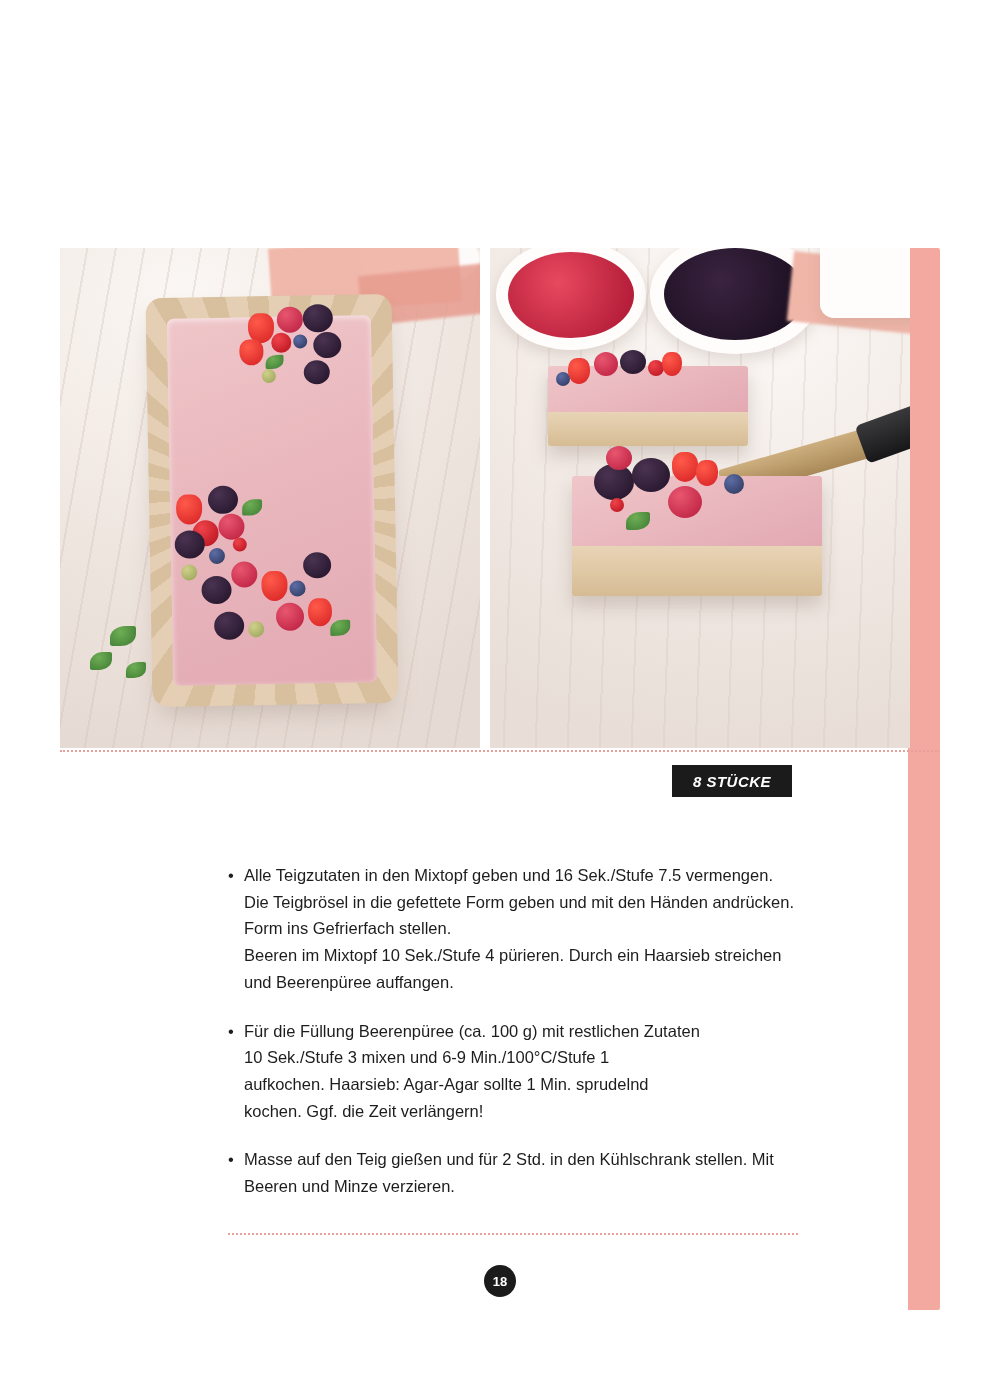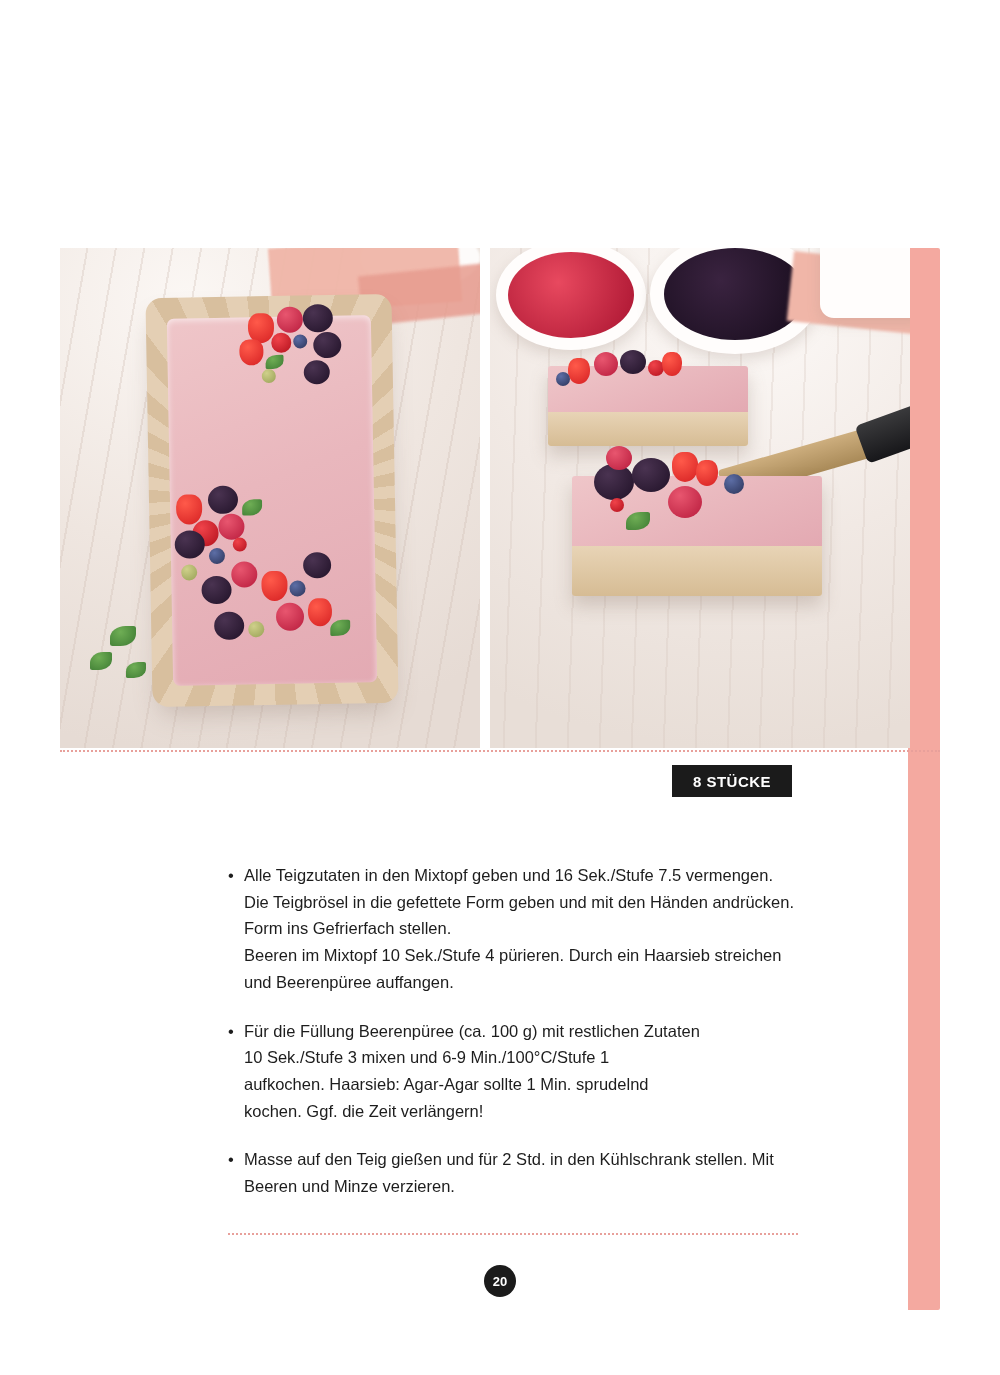--- a/index.html
+++ b/index.html
@@ -74,21 +74,21 @@
   .knife .handle{position:absolute;left:145px;top:10px;width:95px;height:40px;background:linear-gradient(180deg,#3a3a3c,#17171a);border-radius:6px 10px 10px 6px;transform:rotate(-4deg);}
 
   
   .dots-top{position:absolute;left:60px;top:750px;width:880px;border-top:2px dotted #e8a09b;}
 
   
   .badge{
     position:absolute;left:672px;top:765px;width:120px;height:32px;background:#1b1b1b;
     display:flex;align-items:center;justify-content:center;
   }
-  .badge span{color:#fff;font-size:15px;font-weight:bold;letter-spacing:.5px;}
+  .badge span{color:#fff;font-size:15px;font-weight:bold;letter-spacing:.5px;font-style:italic;}
 
   
   .heading-wrap{position:absolute;left:225px;top:815px;}
   .heading-hl{position:absolute;left:-8px;top:5px;width:215px;height:30px;background:#f7b9b2;}
   .heading{
     position:relative;font-family:"DejaVu Serif", serif;font-weight:bold;
     font-size:30px;color:#e8404f;letter-spacing:.2px;
   }
 
   
@@ -221,14 +221,14 @@
       <p>Für die Füllung Beerenpüree (ca. 100 g) mit restlichen Zutaten<br><b>10 Sek./Stufe 3</b> mixen und <b>6-9 Min./100°C/Stufe 1</b><br>aufkochen. <b>Haarsieb:</b> Agar-Agar sollte 1 Min. sprudelnd<br>kochen. Ggf. die Zeit verlängern!</p>
     </div>
     <div class="step">
       <div class="bullet">•</div>
       <p>Masse auf den Teig gießen und für 2 Std. in den Kühlschrank stellen. Mit Beeren und Minze verzieren.</p>
     </div>
   </div>
 
   <div class="dots-bottom"></div>
 
-  <div class="pageno">20</div>
+  <div class="pageno">18</div>
 </div>
 
 </body></html>

